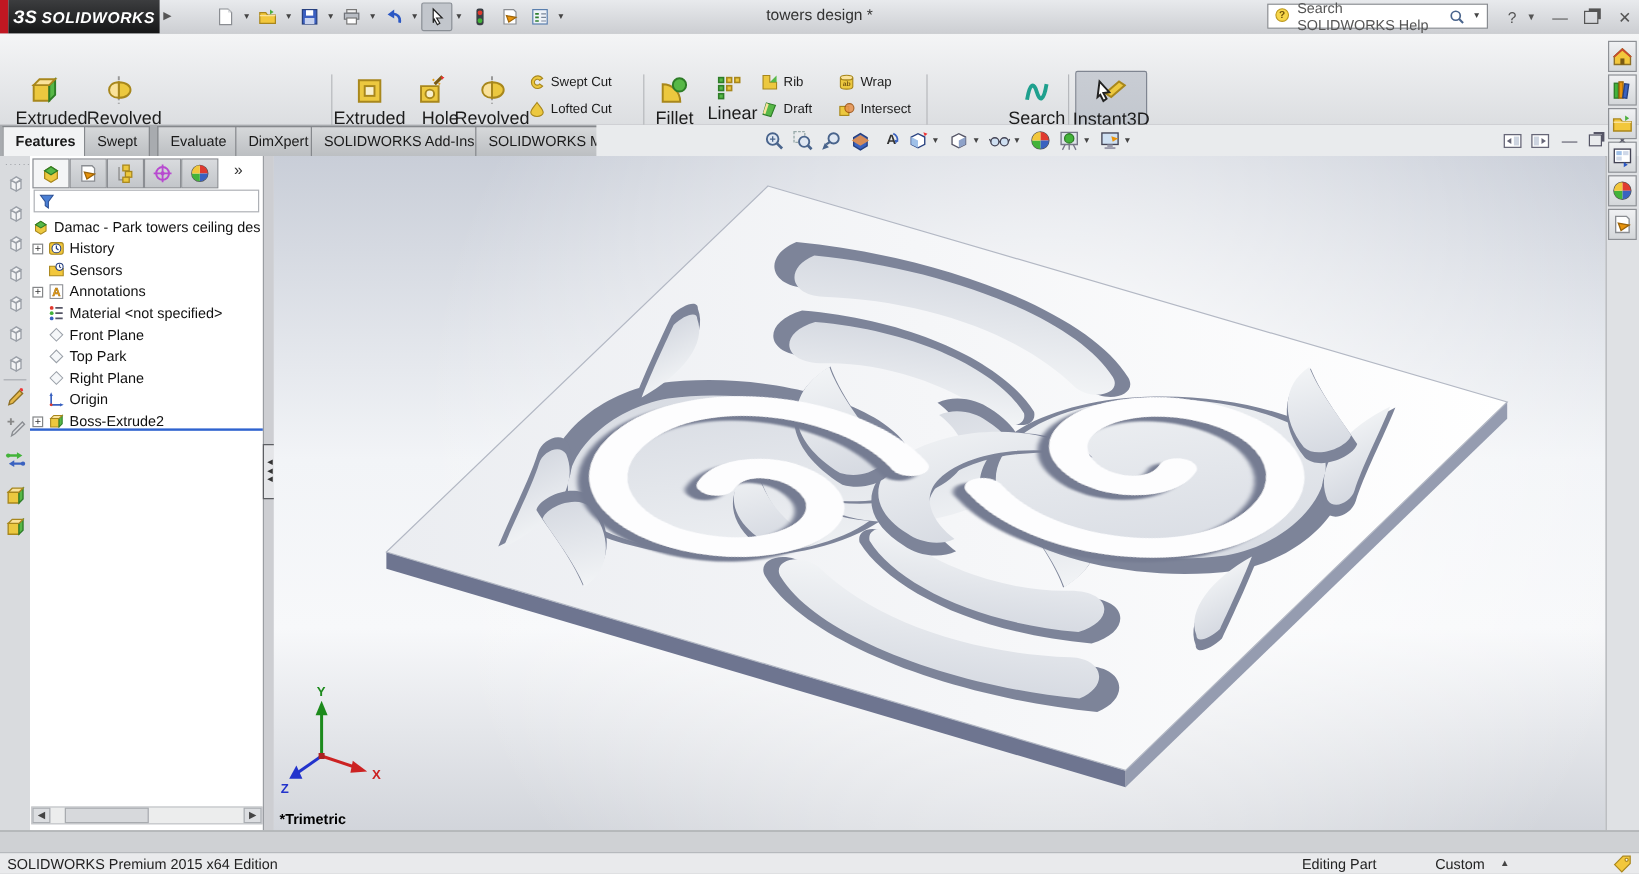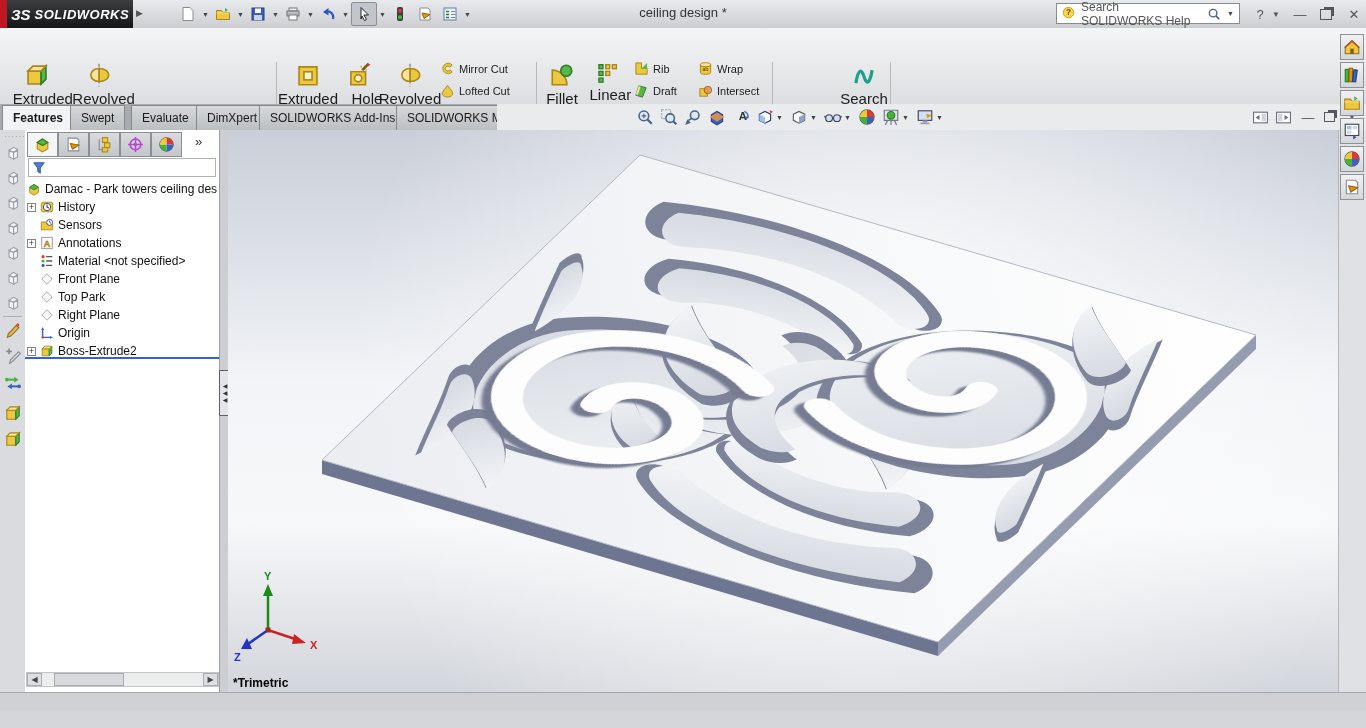--- a/index.html
+++ b/index.html
@@ -417,21 +417,21 @@
             <use href="#s-hand"></use>
           </svg>
         </span>
       <span class="tbtn">
           <svg width="16" height="16">
             <use href="#s-options"></use>
           </svg>
         </span>
         <span class="dd">▼</span>
     </div>
-    <div id="wintitle" class="abs">ceiling design *</div>
+    <div id="wintitle" class="abs">towers design *</div>
     <div id="searchbox" class="abs">
       <svg width="15" height="15">
           <use href="#s-balloon"></use>
         </svg>
       <span class="ph">Search SOLIDWORKS Help</span>
       <svg width="14" height="14">
           <use href="#s-magnifier"></use>
         </svg>
       <span class="dd">▼</span>
     </div>
@@ -480,21 +480,21 @@
           <use href="#s-revolve"></use>
         </svg>
       <div class="lbl">Revolved
 Cut</div>
     </div>
     <div class="rstack abs" style="left:440px">
       <div class="rrow">
           <svg width="15" height="15" viewBox="0 0 16 16">
             <use href="#s-c"></use>
           </svg>
-          <span>Mirror Cut</span>
+          <span>Swept Cut</span>
         </div>
       <div class="rrow">
           <svg width="15" height="15" viewBox="0 0 16 16">
             <use href="#s-loft"></use>
           </svg>
           <span>Lofted Cut</span>
         </div>
       <div class="rrow">
           <svg width="15" height="15" viewBox="0 0 16 16">
             <use href="#s-folder"></use>
@@ -563,20 +563,26 @@
 
     <div class="rlarge abs" style="left:842px;width:44px">
       <svg width="26" height="26" viewBox="0 0 16 16">
           <use href="#s-curves"></use>
         </svg>
       <div class="lbl">Search</div>
       <span class="caret">▼</span>
     </div>
     <div class="rsep abs" style="left:890px"></div>
 
+    <div class="rlarge pressed abs" style="left:896px;width:60px">
+      <svg width="26" height="26" viewBox="0 0 16 16">
+          <use href="#s-i3d"></use>
+        </svg>
+      <div class="lbl">Instant3D</div>
+    </div>
   </div>
 
   <div id="tabrow" class="abs">
     <div class="rtab active abs" style="left:2px">
         <span>Features</span>
       </div>
     <div class="rtab abs" style="left:70px">
         <span>Swept</span>
       </div>
     <div class="rtab abs" style="left:131px">
@@ -985,14 +991,24 @@
   <div id="bottombar" class="abs">
     
     
     
     
     
     
     
   </div>
 
+  <div id="statusbar" class="abs">
+    <span class="abs" style="left:6px;top:2px">SOLIDWORKS Premium 2015 x64 Edition</span>
+    <span class="abs" style="left:1085px;top:2px">Editing Part</span>
+    <span class="abs" style="left:1196px;top:2px">Custom</span>
+    <span class="abs" style="left:1250px;top:4px;font-size:8px;color:#444">▲</span>
+
+    <svg class="abs" style="left:1344px;top:1px" width="16" height="16" viewBox="0 0 16 16">
+        <use href="#s-tag"></use>
+      </svg>
+  </div>
 
 </div>
 
 </body></html>

